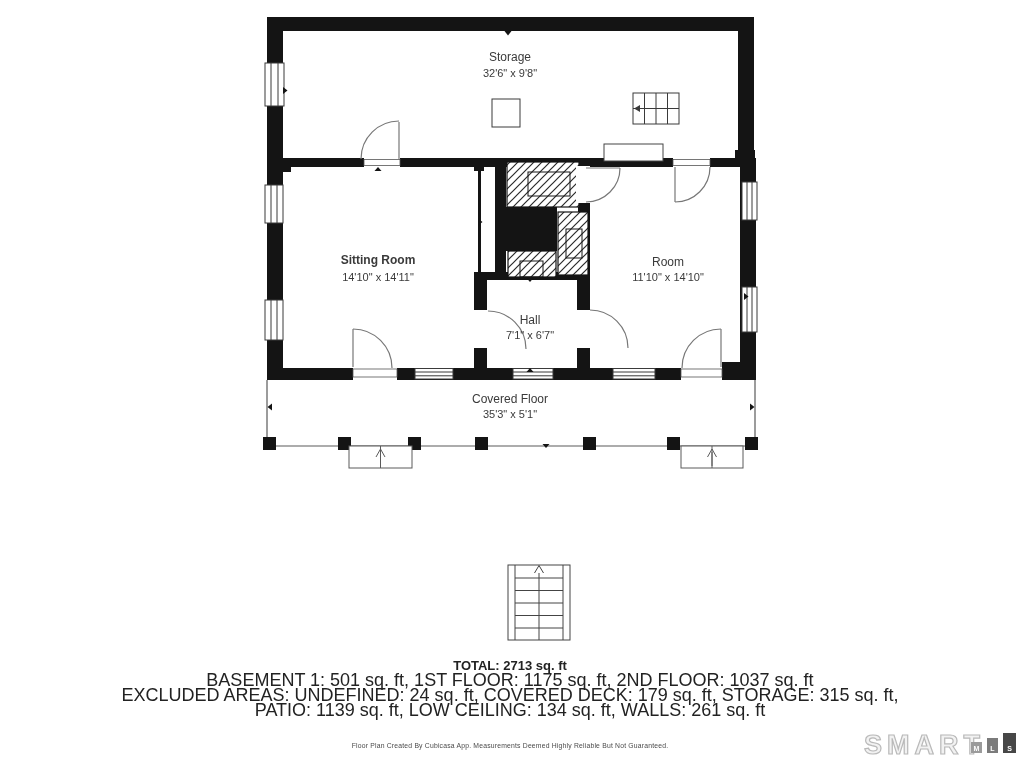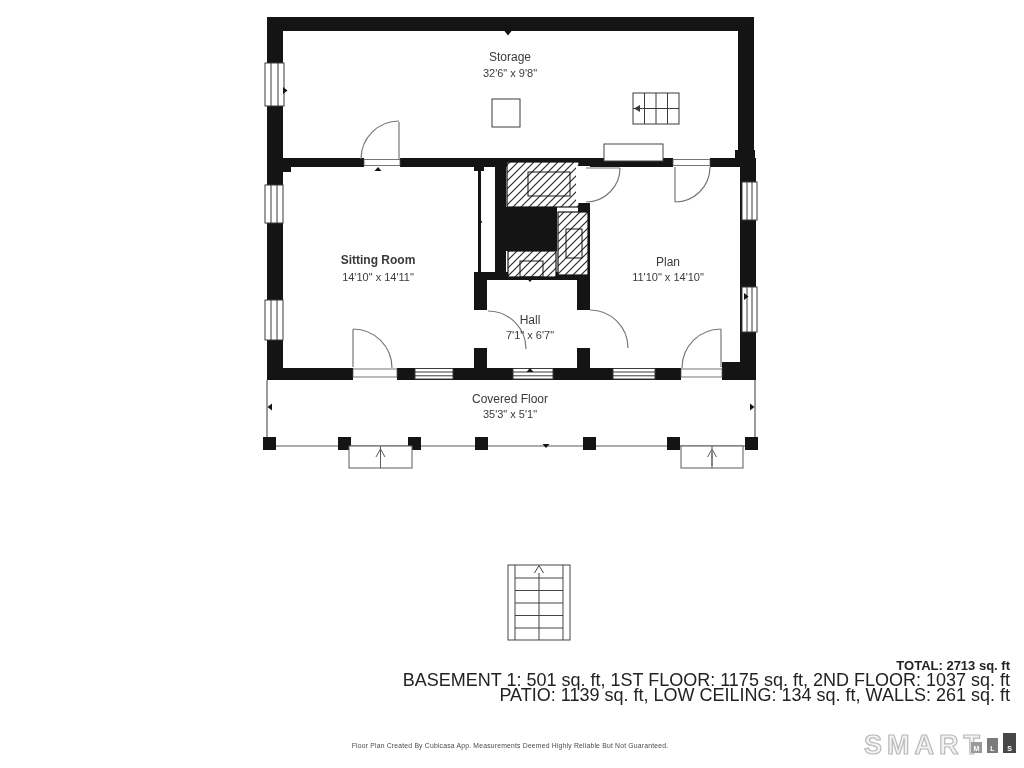--- a/index.html
+++ b/index.html
@@ -1,21 +1,21 @@
 <!DOCTYPE html>
 <html><head>
 <meta charset="utf-8">
 <style>
   html,body{margin:0;padding:0;background:#fff;}
   .stage{position:relative;width:1024px;height:768px;background:#fff;overflow:hidden;
          font-family:"Liberation Sans","DejaVu Sans",sans-serif;}
   svg{position:absolute;left:0;top:0;}
   .lbl{position:absolute;width:220px;text-align:center;color:#3a3a3a;font-size:12px;line-height:14px;white-space:nowrap;}
   .dim{font-size:11px;color:#3a3a3a;}
-  .summary{position:absolute;left:10px;top:658px;width:1000px;text-align:right;color:#222;}
+  .summary{position:absolute;left:10px;top:658px;width:1000px;text-align:center;color:#222;}
   .summary .total{font-weight:bold;font-size:13px;line-height:15px;}
   .summary .line{font-size:18px;line-height:15px;}
   .foot{position:absolute;left:10px;top:742px;width:1000px;text-align:center;
         font-size:6.8px;color:#4a4a4a;letter-spacing:.2px;}
   .logo{position:absolute;left:860px;top:728px;width:160px;height:34px;}
   .logo .brand{position:absolute;left:4px;top:2px;font-size:27px;font-weight:700;letter-spacing:5px;
                color:#f2f2f2;-webkit-text-stroke:1.2px #b9b9b9;}
   .logo .bar{position:absolute;display:flex;align-items:flex-end;justify-content:center;
              color:#fff;font-size:7px;font-weight:bold;padding-bottom:1px;box-sizing:border-box;}
   .bar-m{left:111px;top:14px;width:11px;height:11px;background:#9b9b9b;}
@@ -188,32 +188,33 @@
     <polygon points="744,293 744,300 748.5,296.5"></polygon>
   </g>
 </svg>
 
 <div class="lbl" style="left:400px;top:50px;">Storage</div>
 <div class="lbl dim" style="left:400px;top:66px;">32'6" x 9'8"</div>
 
 <div class="lbl" style="left:268px;top:253px;font-weight:bold;">Sitting Room</div>
 <div class="lbl dim" style="left:268px;top:270px;">14'10" x 14'11"</div>
 
-<div class="lbl" style="left:558px;top:255px;">Plan</div>
+<div class="lbl" style="left:558px;top:255px;">Room</div>
 <div class="lbl dim" style="left:558px;top:270px;">11'10" x 14'10"</div>
 
 <div class="lbl" style="left:420px;top:313px;">Hall</div>
 <div class="lbl dim" style="left:420px;top:328px;">7'1" x 6'7"</div>
 
 <div class="lbl" style="left:400px;top:392px;">Covered Floor</div>
 <div class="lbl dim" style="left:400px;top:407px;">35'3" x 5'1"</div>
 
 <div class="summary">
   <div class="total">TOTAL: 2713 sq. ft</div>
   <div class="line">BASEMENT 1: 501 sq. ft, 1ST FLOOR: 1175 sq. ft, 2ND FLOOR: 1037 sq. ft</div>
+  <div class="line">EXCLUDED AREAS: UNDEFINED: 24 sq. ft, COVERED DECK: 179 sq. ft, STORAGE: 315 sq. ft,</div>
   <div class="line">PATIO: 1139 sq. ft, LOW CEILING: 134 sq. ft, WALLS: 261 sq. ft</div>
 </div>
 
 <div class="foot">Floor Plan Created By Cubicasa App. Measurements Deemed Highly Reliable But Not Guaranteed.</div>
 
 <div class="logo">
   <span class="brand">SMART</span>
   <span class="bar bar-m">M</span>
   <span class="bar bar-l">L</span>
   <span class="bar bar-s">S</span>

